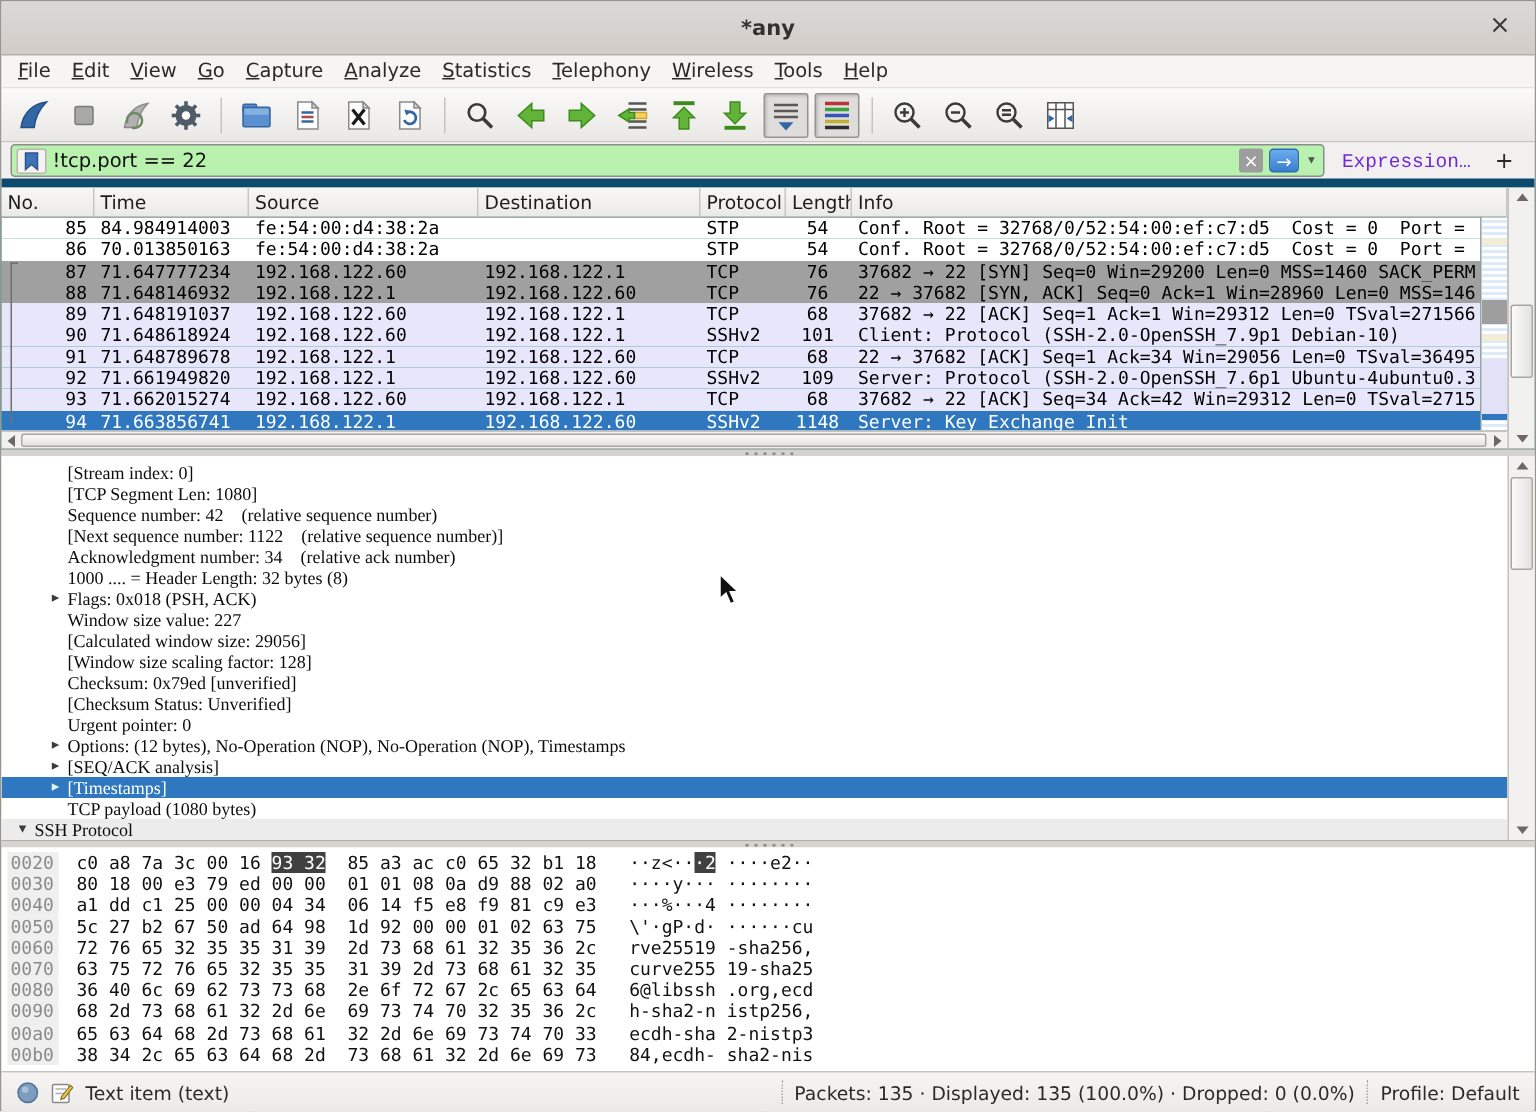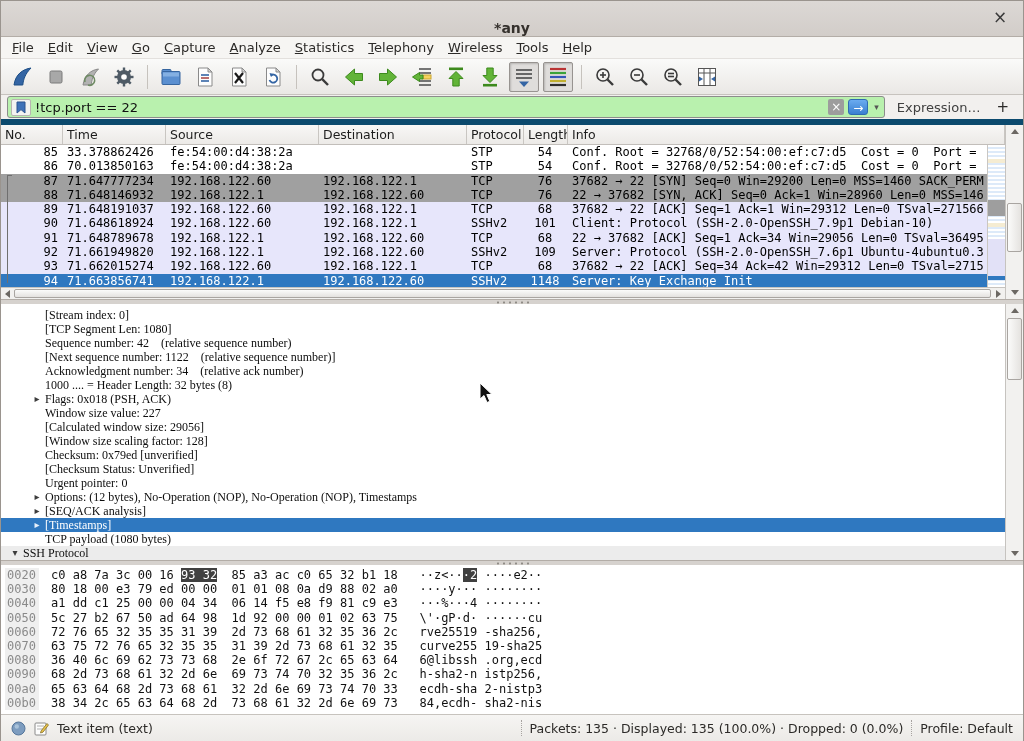--- a/index.html
+++ b/index.html
@@ -2,21 +2,21 @@
 <html><head>
 <meta charset="utf-8">
 <style>
   * { box-sizing: border-box; margin: 0; padding: 0; }
   html,body { width:1024px; height:741px; overflow:hidden; background:#ffffff;
     font-family:"DejaVu Sans","Liberation Sans",sans-serif; }
   .app { position:relative; width:1024px; height:741px; border:1px solid #9a948e; }
 
   
   .titlebar { height:36px; background:linear-gradient(#dcd8d5,#d2cdc9); border-bottom:1px solid #b3ada7;
-    display:flex; align-items:flex-end; justify-content:center; position:relative; }
+    display:flex; align-items:center; justify-content:center; position:relative; }
   .titlebar .title { font-weight:bold; font-size:14px; color:#35312d; }
   .titlebar .close { position:absolute; right:12px; top:6px; font-size:17px; color:#3a3a3a; cursor:default;
     width:22px; text-align:center; }
 
   
   .menubar { height:22px; background:#f6f5f3; display:flex; align-items:center; padding-left:4px;
     border-bottom:1px solid #e3e0dd; }
   .menu-item { display:inline-block; padding:2px 7px; font-size:13px; color:#2c2a28; }
   .menu-item::first-letter { text-decoration:underline; }
 
@@ -37,21 +37,21 @@
     display:flex; align-items:center; padding:0 3px; gap:4px; }
   .fbookmark { width:20px; height:17px; background:#f4f3f1; border:1px solid #b9b5b1; border-radius:2px;
     display:flex; align-items:center; justify-content:center; }
   .ftext { flex:1; background:transparent; border:none; outline:none; font-size:13px; color:#111;
     font-family:"DejaVu Sans","Liberation Sans",sans-serif; }
   .fclear { width:16px; height:16px; background:#9d9d9d; color:#fff; border-radius:2px; font-size:12px;
     line-height:16px; text-align:center; }
   .fapply { width:20px; height:16px; background:linear-gradient(#6aabf0,#3a7fd0); color:#fff; border-radius:3px;
     font-size:12px; line-height:16px; text-align:center; border:1px solid #2f6ab2; }
   .fcaret { font-size:9px; color:#555; padding:0 2px; }
-  .fexpr { font-size:13px; color:#404040; padding:0 4px; }
+  .fexpr { font-size:13px; color:#6d28d9; padding:0 4px;font-family:Liberation Mono, monospace; }
   .fadd { font-size:15px; color:#2c2a28; padding:0 8px 0 4px; }
 
   
   .plist { position:relative; height:175px; border-bottom:1px solid #b3ada7; background:#0f766e;
     font-family:"DejaVu Sans Mono","Liberation Mono",monospace; }
   .phead { position:absolute; top:0; left:0; right:18px; height:20px;
     background:linear-gradient(#f8f7f6,#eceae7); border-bottom:1px solid #c2beba; display:grid;
     grid-template-columns:62px 103px 153px 148px 57px 44px 1fr;
     font-family:"DejaVu Sans","Liberation Sans",sans-serif; font-size:12.5px; color:#1d1d1d; }
   .phead > div { border-right:1px solid #c9c6c2; padding:2px 0 0 4px; white-space:pre; overflow:hidden; }
@@ -336,21 +336,21 @@
       <div>Time</div>
       <div>Source</div>
       <div>Destination</div>
       <div>Protocol</div>
       <div>Length</div>
       <div>Info</div>
     </div>
     <div class="pbody">
       <div class="prow c-white">
           <div class="no">85</div>
-          <div>33.378862426</div>
+          <div>84.984914003</div>
           <div>fe:54:00:d4:38:2a</div>
           <div></div>
           <div>STP</div>
           <div class="len">54</div>
           <div>Conf. Root = 32768/0/52:54:00:ef:c7:d5  Cost = 0  Port = </div>
         </div>
       <div class="prow c-white">
           <div class="no">86</div>
           <div>70.013850163</div>
           <div>fe:54:00:d4:38:2a</div>

